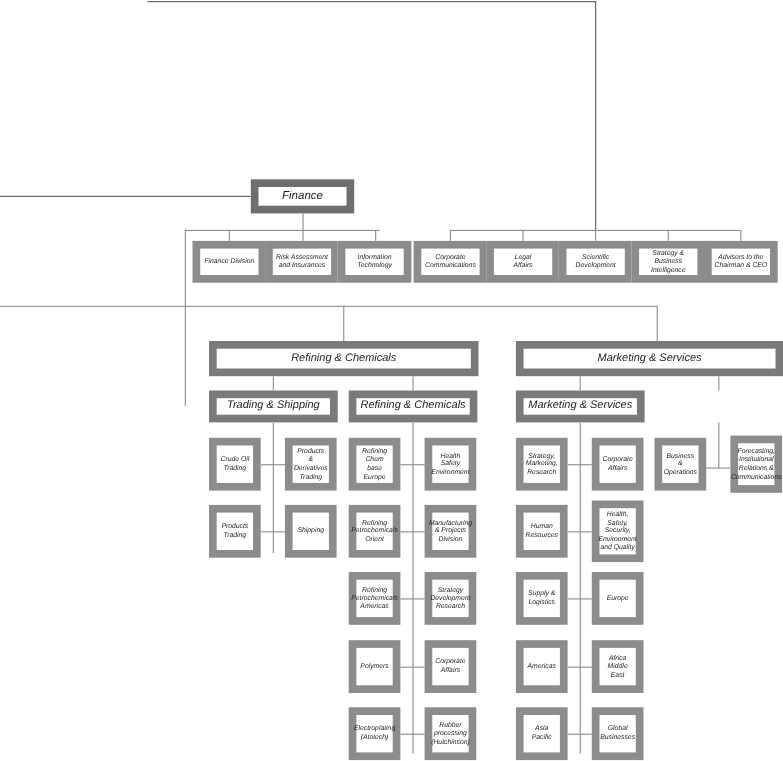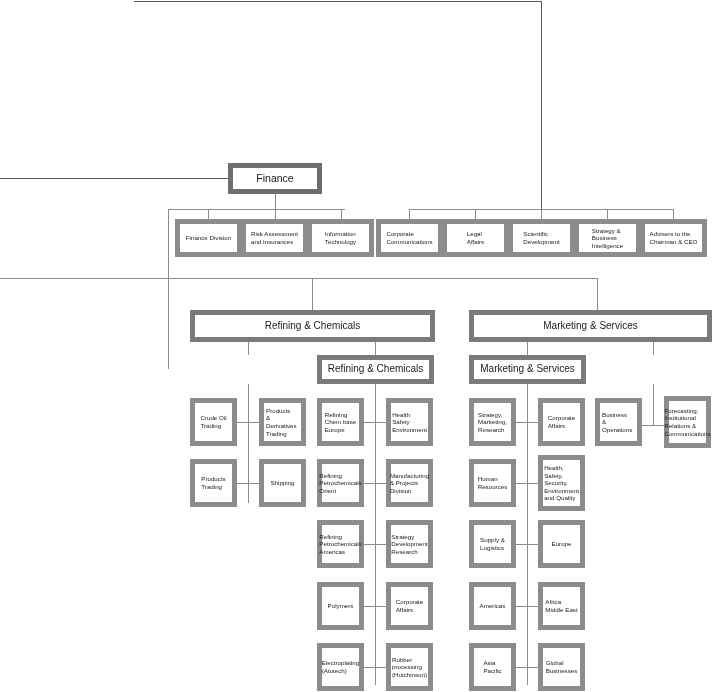--- a/index.html
+++ b/index.html
@@ -11,30 +11,32 @@
     position: relative;
     width: 712px;
     height: 692px;
     background: #ffffff;
     font-family: "Liberation Sans", sans-serif;
     overflow: hidden;
   }
   .box {
     position: absolute;
     box-sizing: border-box;
-    border: 5px solid #eab308;
+    border: 7px solid #eab308;
     background: #ffffff;
     display: flex;
     align-items: center;
     justify-content: center;
+    text-align: center;
     color: #1a1a1a;
     line-height: 1.22;
     z-index: 3;
     white-space: pre-line;
     padding: 1px 2px;
+    font-style: italic;
   }
   .box.lvl1 { font-size: 10.5px; border-color: #6e6e6e; }
   .box.lvl2 { font-size: 10px; border-color: #7a7a7a; }
   .box.lvl3 { font-size: 6.2px; border-color: #8c8c8c; }
   .box.lvl4 { font-size: 6.2px; border-color: #8c8c8c; }
   .line {
     position: absolute;
     background: #8c8c8c;
     z-index: 1;
   }
@@ -91,20 +93,21 @@
   <div class="line vl" style="left:312px; top:278px; height:32px;"></div>
 
   <div class="box lvl2" style="left:190px; top:310px; width:245px; height:32px;">Refining &amp; Chemicals</div>
   <div class="box lvl2" style="left:469px; top:310px; width:243px; height:32px;">Marketing &amp; Services</div>
 
   <div class="line vl" style="left:248px; top:342px; height:13px;"></div>
   <div class="line vl" style="left:375px; top:342px; height:13px;"></div>
   <div class="line vl" style="left:527px; top:342px; height:13px;"></div>
   <div class="line vl" style="left:653px; top:342px; height:13px;"></div>
 
+  <div class="box lvl2" style="left:190px; top:355px; width:117px; height:29px;">Trading &amp; Shipping</div>
   <div class="box lvl2" style="left:317px; top:355px; width:117px; height:29px;">Refining &amp; Chemicals</div>
   <div class="box lvl2" style="left:469px; top:355px; width:117px; height:29px;">Marketing &amp; Services</div>
 
   <div class="line vl" style="left:248px; top:384px; height:119px;"></div>
   <div class="line hl" style="left:236px; top:422px; width:24px;"></div>
   <div class="line hl" style="left:236px; top:483px; width:24px;"></div>
 
   <div class="box lvl4" style="left:190px; top:398px; width:47px; height:48px;">Crude Oil
 Trading</div>
   <div class="box lvl4" style="left:259px; top:398px; width:47px; height:48px;">Products

